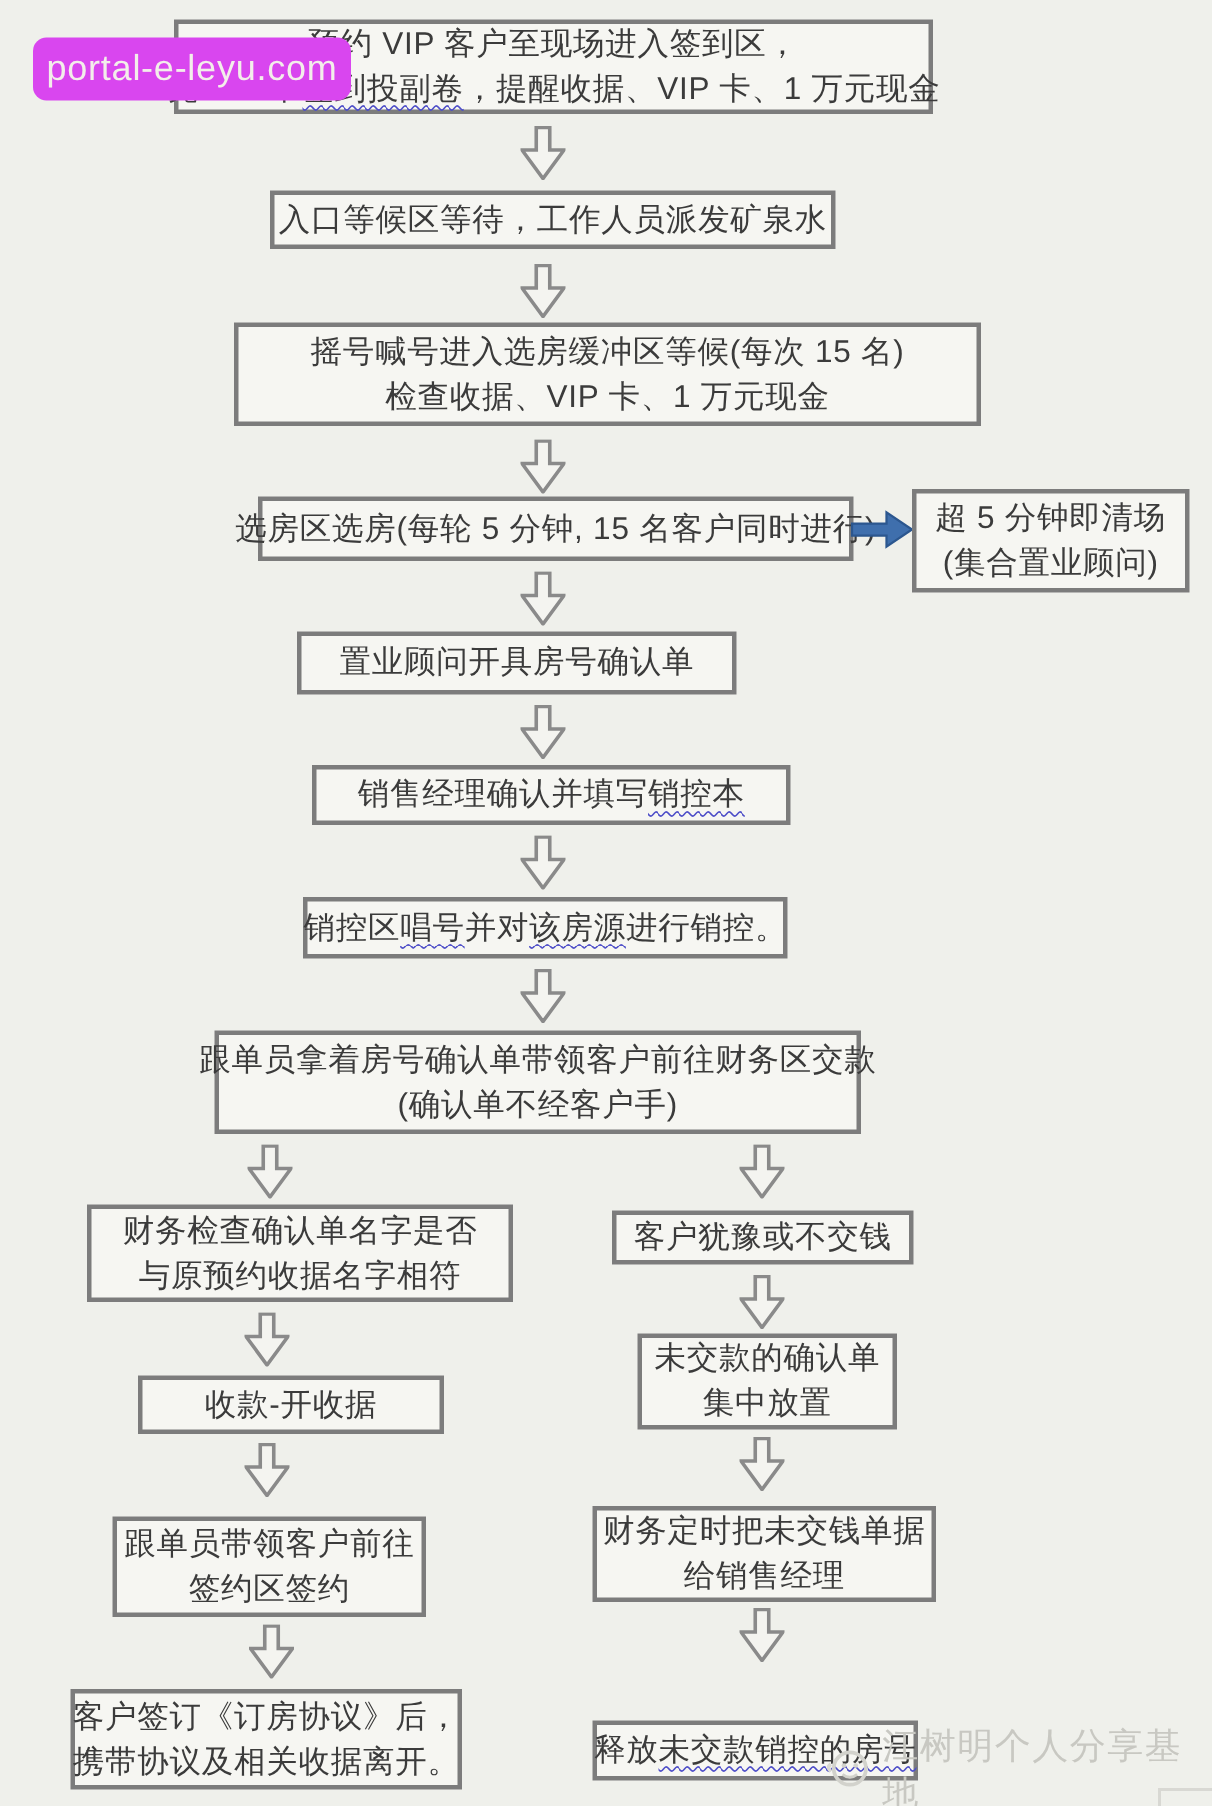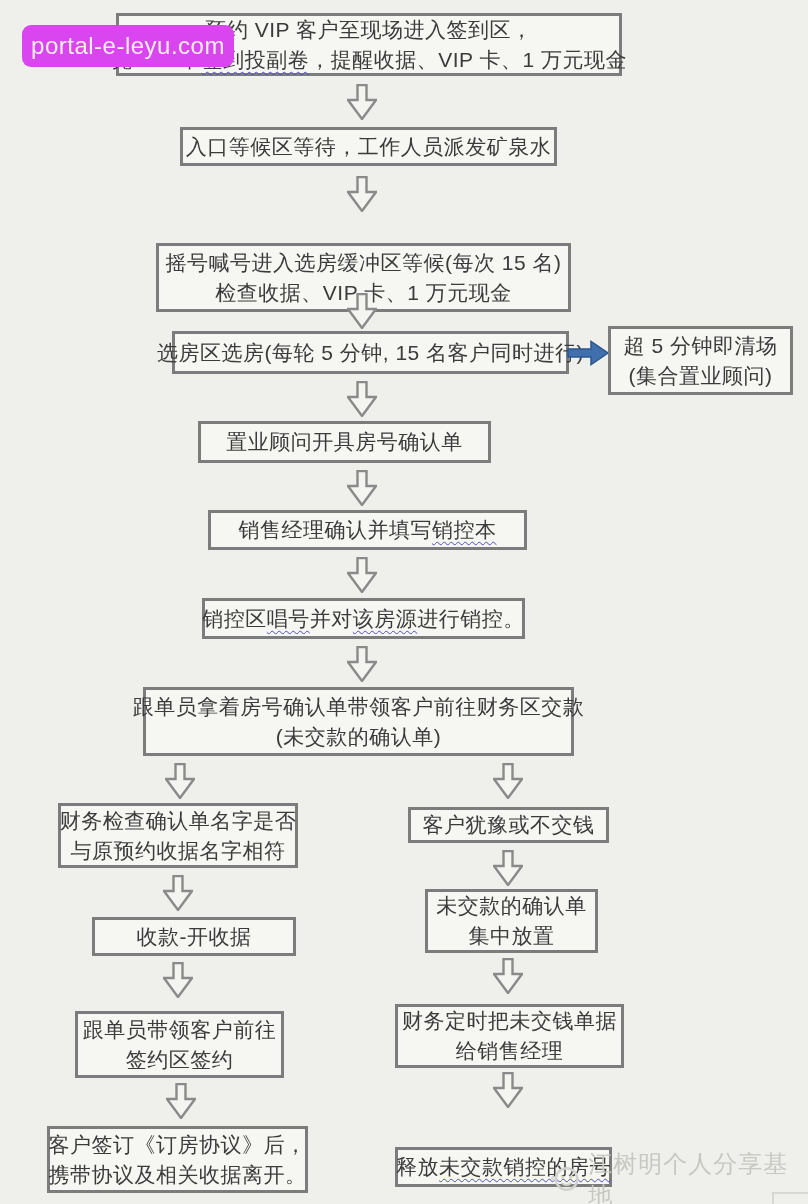--- a/index.html
+++ b/index.html
@@ -68,21 +68,21 @@
     </svg>
 
   <div class="box" style="left:180px;top:127px;width:377px;height:39px;">
     <div class="line">入口等候区等待，工作人员派发矿泉水</div>
   </div>
 
   <svg class="down-arrow" style="left:347px;top:176px;" width="30" height="36" viewBox="0 0 30 36">
       <path d="M10.5 1 H19.5 V16 H29 L15 35 L1 16 H10.5 Z" fill="#f4f4f0" stroke="#8a8a8a" stroke-width="2.4"></path>
     </svg>
 
-  <div class="box" style="left:156px;top:215px;width:415px;height:69px;margin-top:28px;">
+  <div class="box" style="left:156px;top:215px;width:498px;height:69px;">
     <div class="line">摇号喊号进入选房缓冲区等候(每次 15 名)</div>
     <div class="line">检查收据、VIP 卡、1 万元现金</div>
   </div>
 
   <svg class="down-arrow" style="left:347px;top:293px;" width="30" height="36" viewBox="0 0 30 36">
       <path d="M10.5 1 H19.5 V16 H29 L15 35 L1 16 H10.5 Z" fill="#f4f4f0" stroke="#8a8a8a" stroke-width="2.4"></path>
     </svg>
 
   <div class="box" style="left:172px;top:331px;width:397px;height:43px;">
     <div class="line">选房区选房(每轮 5 分钟, 15 名客户同时进行)</div>
@@ -120,31 +120,31 @@
   <div class="box" style="left:202px;top:598px;width:323px;height:41px;text-align:center;">
     <div class="line"><span>销控区</span><span class="wavy">唱号</span><span>并对</span><span class="wavy">该房源</span><span>进行销控。</span></div>
   </div>
 
   <svg class="down-arrow" style="left:347px;top:646px;" width="30" height="36" viewBox="0 0 30 36">
       <path d="M10.5 1 H19.5 V16 H29 L15 35 L1 16 H10.5 Z" fill="#f4f4f0" stroke="#8a8a8a" stroke-width="2.4"></path>
     </svg>
 
   <div class="box" style="left:143px;top:687px;width:431px;height:69px;">
     <div class="line">跟单员拿着房号确认单带领客户前往财务区交款</div>
-    <div class="line">(未交款的确认单)</div>
+    <div class="line">(确认单不经客户手)</div>
   </div>
 
   <svg class="down-arrow" style="left:165px;top:763px;" width="30" height="36" viewBox="0 0 30 36">
       <path d="M10.5 1 H19.5 V16 H29 L15 35 L1 16 H10.5 Z" fill="#f4f4f0" stroke="#8a8a8a" stroke-width="2.4"></path>
     </svg>
   <svg class="down-arrow" style="left:493px;top:763px;" width="30" height="36" viewBox="0 0 30 36">
       <path d="M10.5 1 H19.5 V16 H29 L15 35 L1 16 H10.5 Z" fill="#f4f4f0" stroke="#8a8a8a" stroke-width="2.4"></path>
     </svg>
 
-  <div class="box" style="left:58px;top:803px;width:240px;height:65px;">
+  <div class="box" style="left:58px;top:803px;width:284px;height:65px;">
     <div class="line">财务检查确认单名字是否</div>
     <div class="line">与原预约收据名字相符</div>
   </div>
 
   <svg class="down-arrow" style="left:163px;top:875px;" width="30" height="36" viewBox="0 0 30 36">
       <path d="M10.5 1 H19.5 V16 H29 L15 35 L1 16 H10.5 Z" fill="#f4f4f0" stroke="#8a8a8a" stroke-width="2.4"></path>
     </svg>
 
   <div class="box" style="left:92px;top:917px;width:204px;height:39px;">
     <div class="line">收款-开收据</div>

